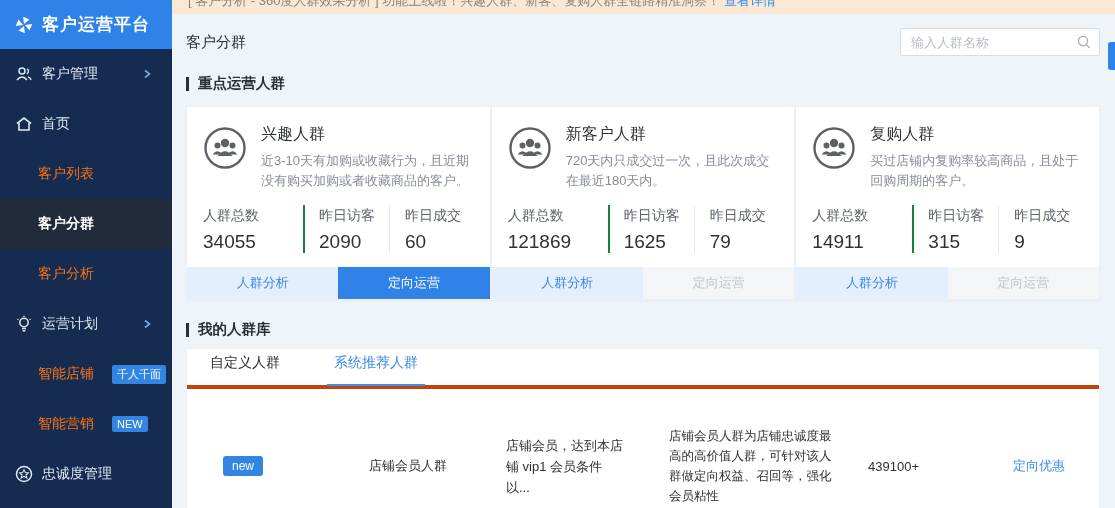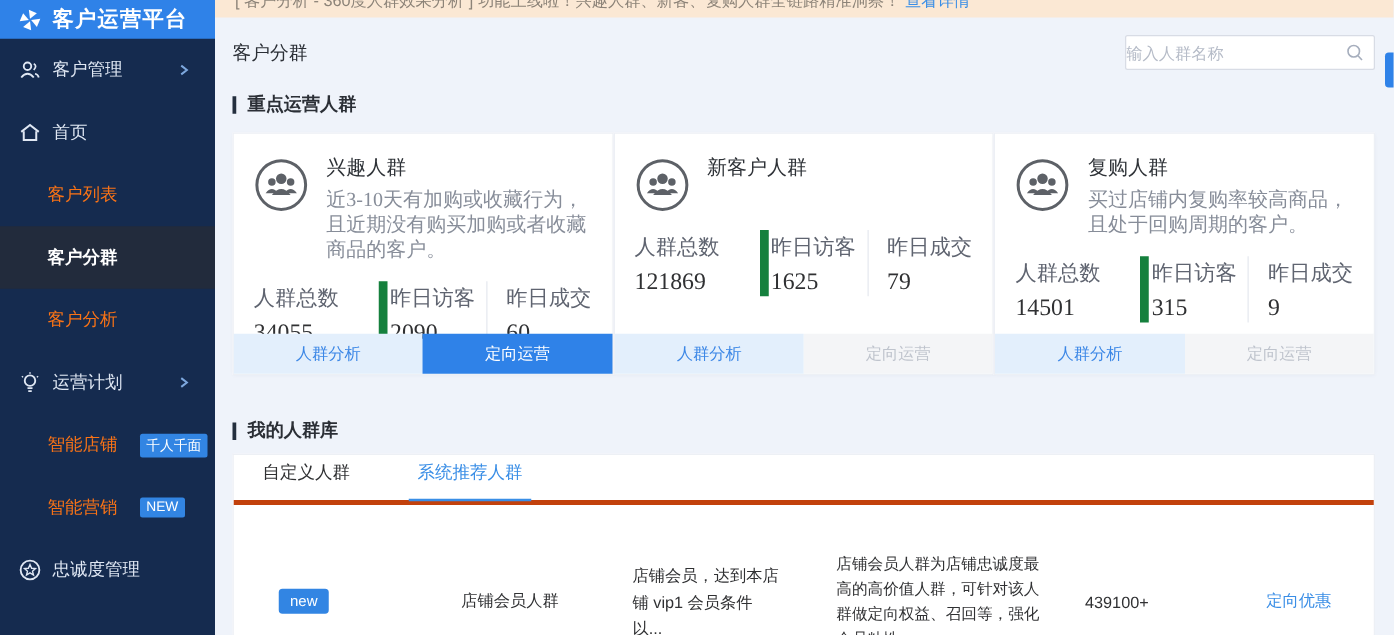--- a/index.html
+++ b/index.html
@@ -1,21 +1,21 @@
 <!DOCTYPE html>
 <html><head>
 <meta charset="utf-8">
 <style>
   * { margin:0; padding:0; box-sizing:border-box; }
   html,body { width:1115px; height:508px; overflow:hidden; }
   body { font-family:"Liberation Sans","DejaVu Sans",sans-serif; background:#eff3fa; position:relative; }
 
   
   .sidebar { position:absolute; left:0; top:0; width:172px; height:508px; background:#152b4f; z-index:5; }
-  .logo { height:31px; background:#2f82e8; display:flex; align-items:center; padding-left:13px; }
+  .logo { height:49px; background:#2f82e8; display:flex; align-items:center; padding-left:13px; }
   .logo-icon { width:22px; height:22px; margin-right:7px; flex:none; }
   .logo-text { color:#fff; font-size:17px; font-weight:bold; letter-spacing:1px; white-space:nowrap; }
   .nav-item { height:50px; display:flex; align-items:center; padding-left:15px; cursor:pointer; position:relative; }
   .nav-item .mi { width:18px; height:18px; margin-right:9px; flex:none; }
   .nav-item .lbl { color:#dfe7f3; font-size:14px; }
   .nav-item.sub { padding-left:38px; }
   .nav-item.sub .lbl { color:#f97316; }
   .nav-item.active { background:#222b3c; }
   .nav-item.active .lbl { color:#ffffff; font-weight:bold; }
   .nav-chevron { position:absolute; right:20px; width:10px; height:10px; }
@@ -25,42 +25,42 @@
   .main { position:absolute; left:172px; top:0; width:943px; height:452px; }
   .top-banner { height:14px; overflow:hidden; background:#fbe8d4; }
   .top-banner .inner { font-size:13px; color:#8c8378; white-space:nowrap; padding-left:16px; line-height:26px; margin-top:-12px; }
   .top-banner a { color:#3a8ee6; text-decoration:none; cursor:pointer; }
 
   .main-pad { padding:0 15px 0 14px; position:relative; }
 
   .header-row { display:flex; justify-content:space-between; align-items:center; margin-top:14px; height:28px; }
   .page-title { font-size:15px; color:#2b2f36; }
   .search-wrap { position:relative; width:200px; height:28px; }
-  .search-input { width:200px; height:28px; border:1px solid #d8dce5; border-radius:2px; padding:0 30px 0 0; font-size:13px; color:#404040; outline:none; background:#fff; font-family:inherit; }
+  .search-input { width:200px; height:28px; border:1px solid #d8dce5; border-radius:2px; padding:0 30px 0 10px; font-size:13px; color:#404040; outline:none; background:#fff; font-family:inherit; }
   .search-input::placeholder { color:#b6bcc8; }
   .search-icon { position:absolute; right:8px; top:6px; width:16px; height:16px; }
   .edge-button { position:absolute; right:0; top:42px; width:7px; height:28px; background:#2f82e8; border-radius:3px 0 0 3px; cursor:pointer; z-index:6; }
 
   .section-title { display:flex; align-items:center; margin-top:18px; }
   .section-bar { width:3px; height:14px; background:#242f3e; margin-right:9px; }
   .section-text { font-size:14.5px; font-weight:bold; color:#2b2f36; }
 
   
-  .cards { display:flex; gap:0; margin-top:13px;font-family:Liberation Serif, serif; }
+  .cards { display:flex; gap:0; margin-top:13px; }
   .card { flex:1; background:#fff; height:194px; position:relative; border:1px solid #edf0f5; box-shadow:0 1px 3px rgba(30,60,110,0.04); }
   .card-head { display:flex; padding:17px 16px 0 16px; }
   .card-icon { width:44px; height:44px; flex:none; margin-right:14px; margin-top:2px; }
   .card-title { font-size:16px; color:#2f3338; margin-bottom:6px; }
-  .card-desc { font-size:16px; color:#878d99; line-height:20px; }
+  .card-desc { font-size:13px; color:#878d99; line-height:20px; }
   .card-stats { display:flex; padding:0 16px; margin-top:14px; }
   .stat { padding-top:2px; }
   .stat1 { width:100px; }
-  .stat2 { width:86px; border-left:7px solid #15803d; padding-left:2px; }
+  .stat2 { width:86px; border-left:2px solid #15803d; padding-left:14px; }
   .stat3 { flex:1; border-left:1px solid #e6e9ef; padding-left:15px; }
-  .stat-label { font-size:17px; color:#5f6470; margin-bottom:6px; }
+  .stat-label { font-size:14px; color:#5f6470; margin-bottom:6px; }
   .stat-value { font-size:19px; color:#303133; }
   .card-foot { position:absolute; bottom:0; left:0; right:0; height:32px; display:flex; }
   .btn-half { width:50%; display:flex; align-items:center; justify-content:center; font-size:13px; cursor:pointer; }
   .btn-analysis { background:#e3effc; color:#3c87e6; }
   .btn-target-on { background:#2f82e8; color:#fff; }
   .btn-target-off { background:#f4f5f7; color:#bfc4cd; }
 
   
   .panel { background:#fff; margin-top:9px; min-height:172px; border:1px solid #edf0f5; border-bottom:none; }
   .tabbar { display:flex; padding-left:16px; border-bottom:4px solid #c2410c; height:40px; align-items:flex-end; }
@@ -236,20 +236,21 @@
             <circle cx="22" cy="22" r="19.5" fill="none" stroke="#5d6167" stroke-width="2.4"></circle>
             <circle cx="14.5" cy="19.5" r="3" fill="#5d6167"></circle>
             <path d="M9.5 28.5 q5 -6.5 10 0 z" fill="#5d6167"></path>
             <circle cx="29.5" cy="19.5" r="3" fill="#5d6167"></circle>
             <path d="M24.5 28.5 q5 -6.5 10 0 z" fill="#5d6167"></path>
             <circle cx="22" cy="17" r="4.2" fill="#5d6167"></circle>
             <path d="M14.5 30 q7.5 -9.5 15 0 z" fill="#5d6167"></path>
           </svg>
           <div>
             <div class="card-title">新客户人群</div>
+            <div class="card-desc">720天内只成交过一次，且此次成交在最近180天内。</div>
           </div>
         </div>
         <div class="card-stats">
           <div class="stat stat1">
             <div class="stat-label">人群总数</div>
             <div class="stat-value">121869</div>
           </div>
           <div class="stat stat2">
             <div class="stat-label">昨日访客</div>
             <div class="stat-value">1625</div>
@@ -277,39 +278,39 @@
             <path d="M14.5 30 q7.5 -9.5 15 0 z" fill="#5d6167"></path>
           </svg>
           <div>
             <div class="card-title">复购人群</div>
             <div class="card-desc">买过店铺内复购率较高商品，且处于回购周期的客户。</div>
           </div>
         </div>
         <div class="card-stats">
           <div class="stat stat1">
             <div class="stat-label">人群总数</div>
-            <div class="stat-value">14501</div>
+            <div class="stat-value">14911</div>
           </div>
           <div class="stat stat2">
             <div class="stat-label">昨日访客</div>
             <div class="stat-value">315</div>
           </div>
           <div class="stat stat3">
             <div class="stat-label">昨日成交</div>
             <div class="stat-value">9</div>
           </div>
         </div>
         <div class="card-foot">
           <div class="btn-half btn-analysis">人群分析</div>
           <div class="btn-half btn-target-off">定向运营</div>
         </div>
       </div>
     </div>
 
-    <div class="section-title" style="margin-top:35px;">
+    <div class="section-title" style="margin-top:20px;">
       <div class="section-bar"></div>
       <div class="section-text">我的人群库</div>
     </div>
 
     <div class="panel">
       <div class="tabbar">
         <div class="tab">自定义人群</div>
         <div class="tab active">系统推荐人群</div>
       </div>
 

